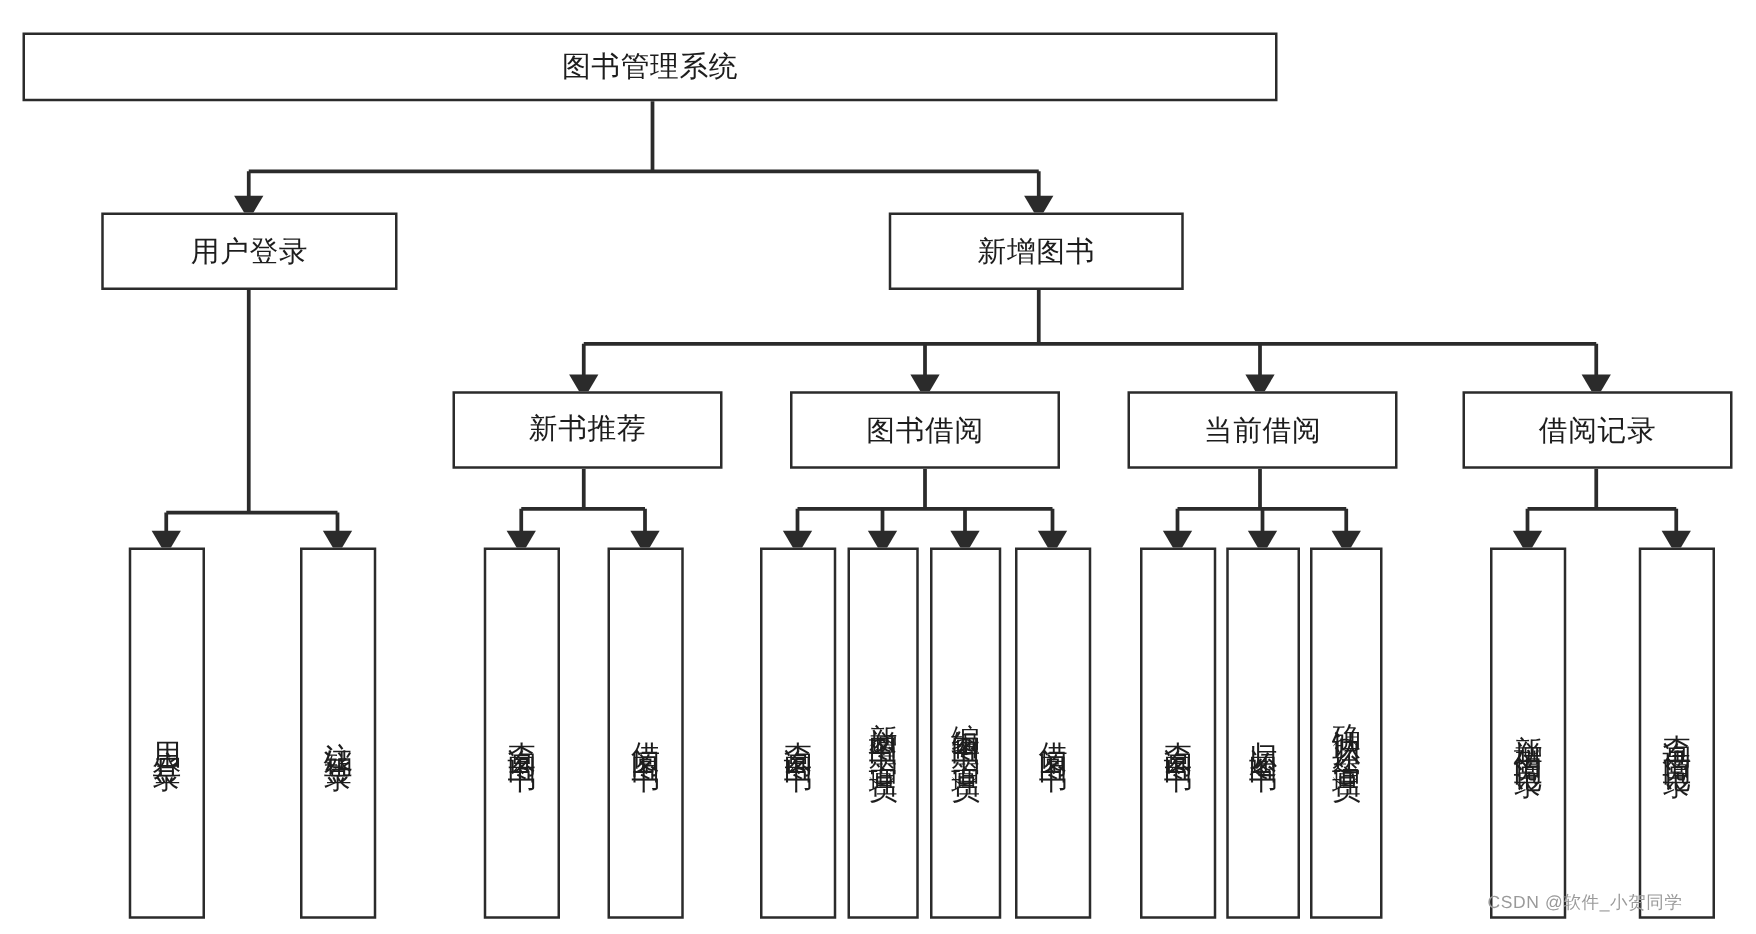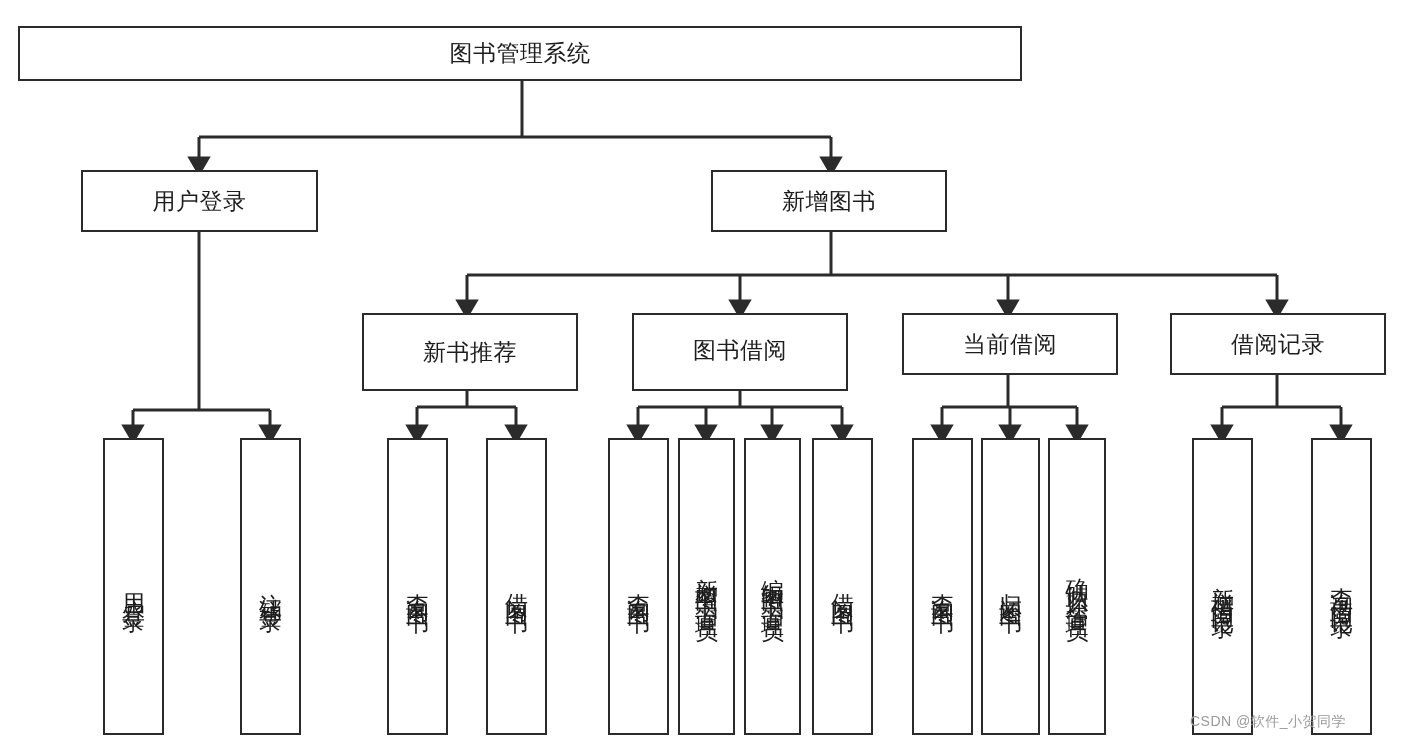--- a/index.html
+++ b/index.html
@@ -125,24 +125,24 @@
     <span class="node-label-h">图书管理系统</span>
   </div>
 
   <div class="node-box" style="left:81px; top:170px; width:237px; height:62px;">
     <span class="node-label-h">用户登录</span>
   </div>
   <div class="node-box" style="left:711px; top:170px; width:236px; height:62px;">
     <span class="node-label-h">新增图书</span>
   </div>
 
-  <div class="node-box" style="left:362px; top:313px; width:216px; height:78px;">
+  <div class="node-box" style="left:362px; top:313px; width:216px; height:62px;font-family:Liberation Mono, monospace;">
     <span class="node-label-h">新书推荐</span>
   </div>
-  <div class="node-box" style="left:632px; top:313px; width:216px; height:78px;font-family:Liberation Mono, monospace;">
+  <div class="node-box" style="left:632px; top:313px; width:216px; height:62px;">
     <span class="node-label-h">图书借阅</span>
   </div>
   <div class="node-box" style="left:902px; top:313px; width:216px; height:62px;">
     <span class="node-label-h">当前借阅</span>
   </div>
   <div class="node-box" style="left:1170px; top:313px; width:216px; height:62px;">
     <span class="node-label-h">借阅记录</span>
   </div>
 
   <div class="node-box leaf-box" style="left:103px; top:438px; width:61px; height:297px;">

